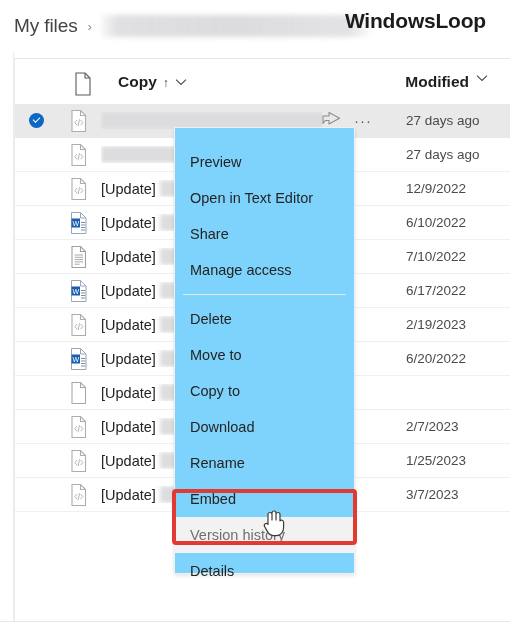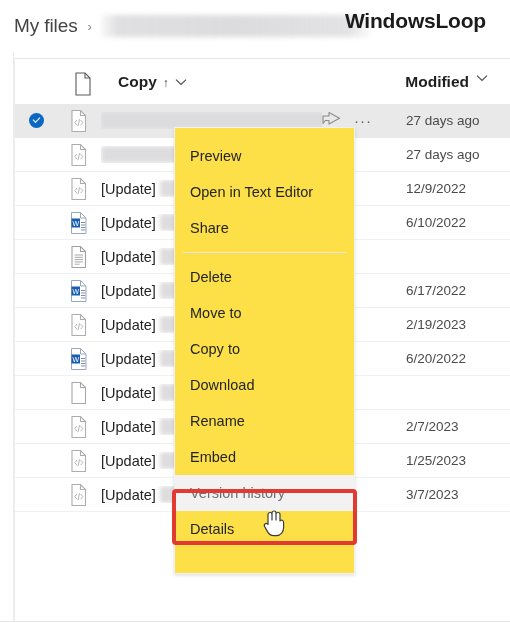--- a/index.html
+++ b/index.html
@@ -192,24 +192,24 @@
   
   .fico { width: 20px; height: 24px; display: block; }
 
   
   .ctx-menu {
     position: absolute;
     left: 174px;
     top: 127px;
     width: 181px;
     height: 447px;
-    background: #fde047;
+    background: #7dd3fc;
     box-shadow: 0 1.6px 3.6px rgba(0,0,0,0.13), 0 0.3px 0.9px rgba(0,0,0,0.10);
     border: 1px solid #f1f1f1;
-    padding-top: 10px;
+    padding-top: 16px;
     z-index: 40;
   }
   .ctx-item {
     height: 36px;
     display: flex;
     align-items: center;
     padding-left: 15px;
     font-size: 14.5px;
     color: #242424;
     background: transparent;
@@ -393,20 +393,21 @@
             <path d="M5.6 14.6 h8.5" fill="none" stroke="#a8a8a8" stroke-width="1"></path>
             <path d="M5.6 16.9 h8.5" fill="none" stroke="#a8a8a8" stroke-width="1"></path>
             <path d="M5.6 19.2 h5" fill="none" stroke="#a8a8a8" stroke-width="1"></path>
           </svg>
         </div>
         <div class="name-cell">
           <span class="name-text">[Update]</span>
           <span class="name-blur" style="width: 190px;"></span>
         </div>
         <div class="act-cell"></div>
+        <div class="date-cell">7/10/2022</div>
       </div>
       <div class="row">
         <div class="check-cell"></div>
         <div class="icon-cell">
           <svg class="fico" viewBox="0 0 20 24">
             <path d="M2.5 1.5 h9 l5.5 5.5 v15.5 h-14.5 z" fill="#ffffff" stroke="#9aa7b8" stroke-width="1"></path>
             <path d="M11.5 1.5 v5.5 h5.5" fill="none" stroke="#9aa7b8" stroke-width="1"></path>
             <rect x="2.5" y="7.5" width="8.5" height="9" fill="#1b5eb0"></rect>
             <text x="6.7" y="14.7" text-anchor="middle" font-size="7" fill="#ffffff" font-family="Liberation Sans, sans-serif">W</text>
             <path d="M12 11.5 h4.3" fill="none" stroke="#7e8fa5" stroke-width="1"></path>
@@ -534,20 +535,23 @@
   <div class="ctx-menu" id="ctx-menu">
       <div class="ctx-item">
         <span>Preview</span>
       </div>
       <div class="ctx-item">
         <span>Open in Text Editor</span>
       </div>
       <div class="ctx-item">
         <span>Share</span>
       </div>
+      <div class="ctx-item">
+        <span>Manage access</span>
+      </div>
       <div class="ctx-sep"></div>
       <div class="ctx-item">
         <span>Delete</span>
       </div>
       <div class="ctx-item">
         <span>Move to</span>
       </div>
       <div class="ctx-item">
         <span>Copy to</span>
       </div>

